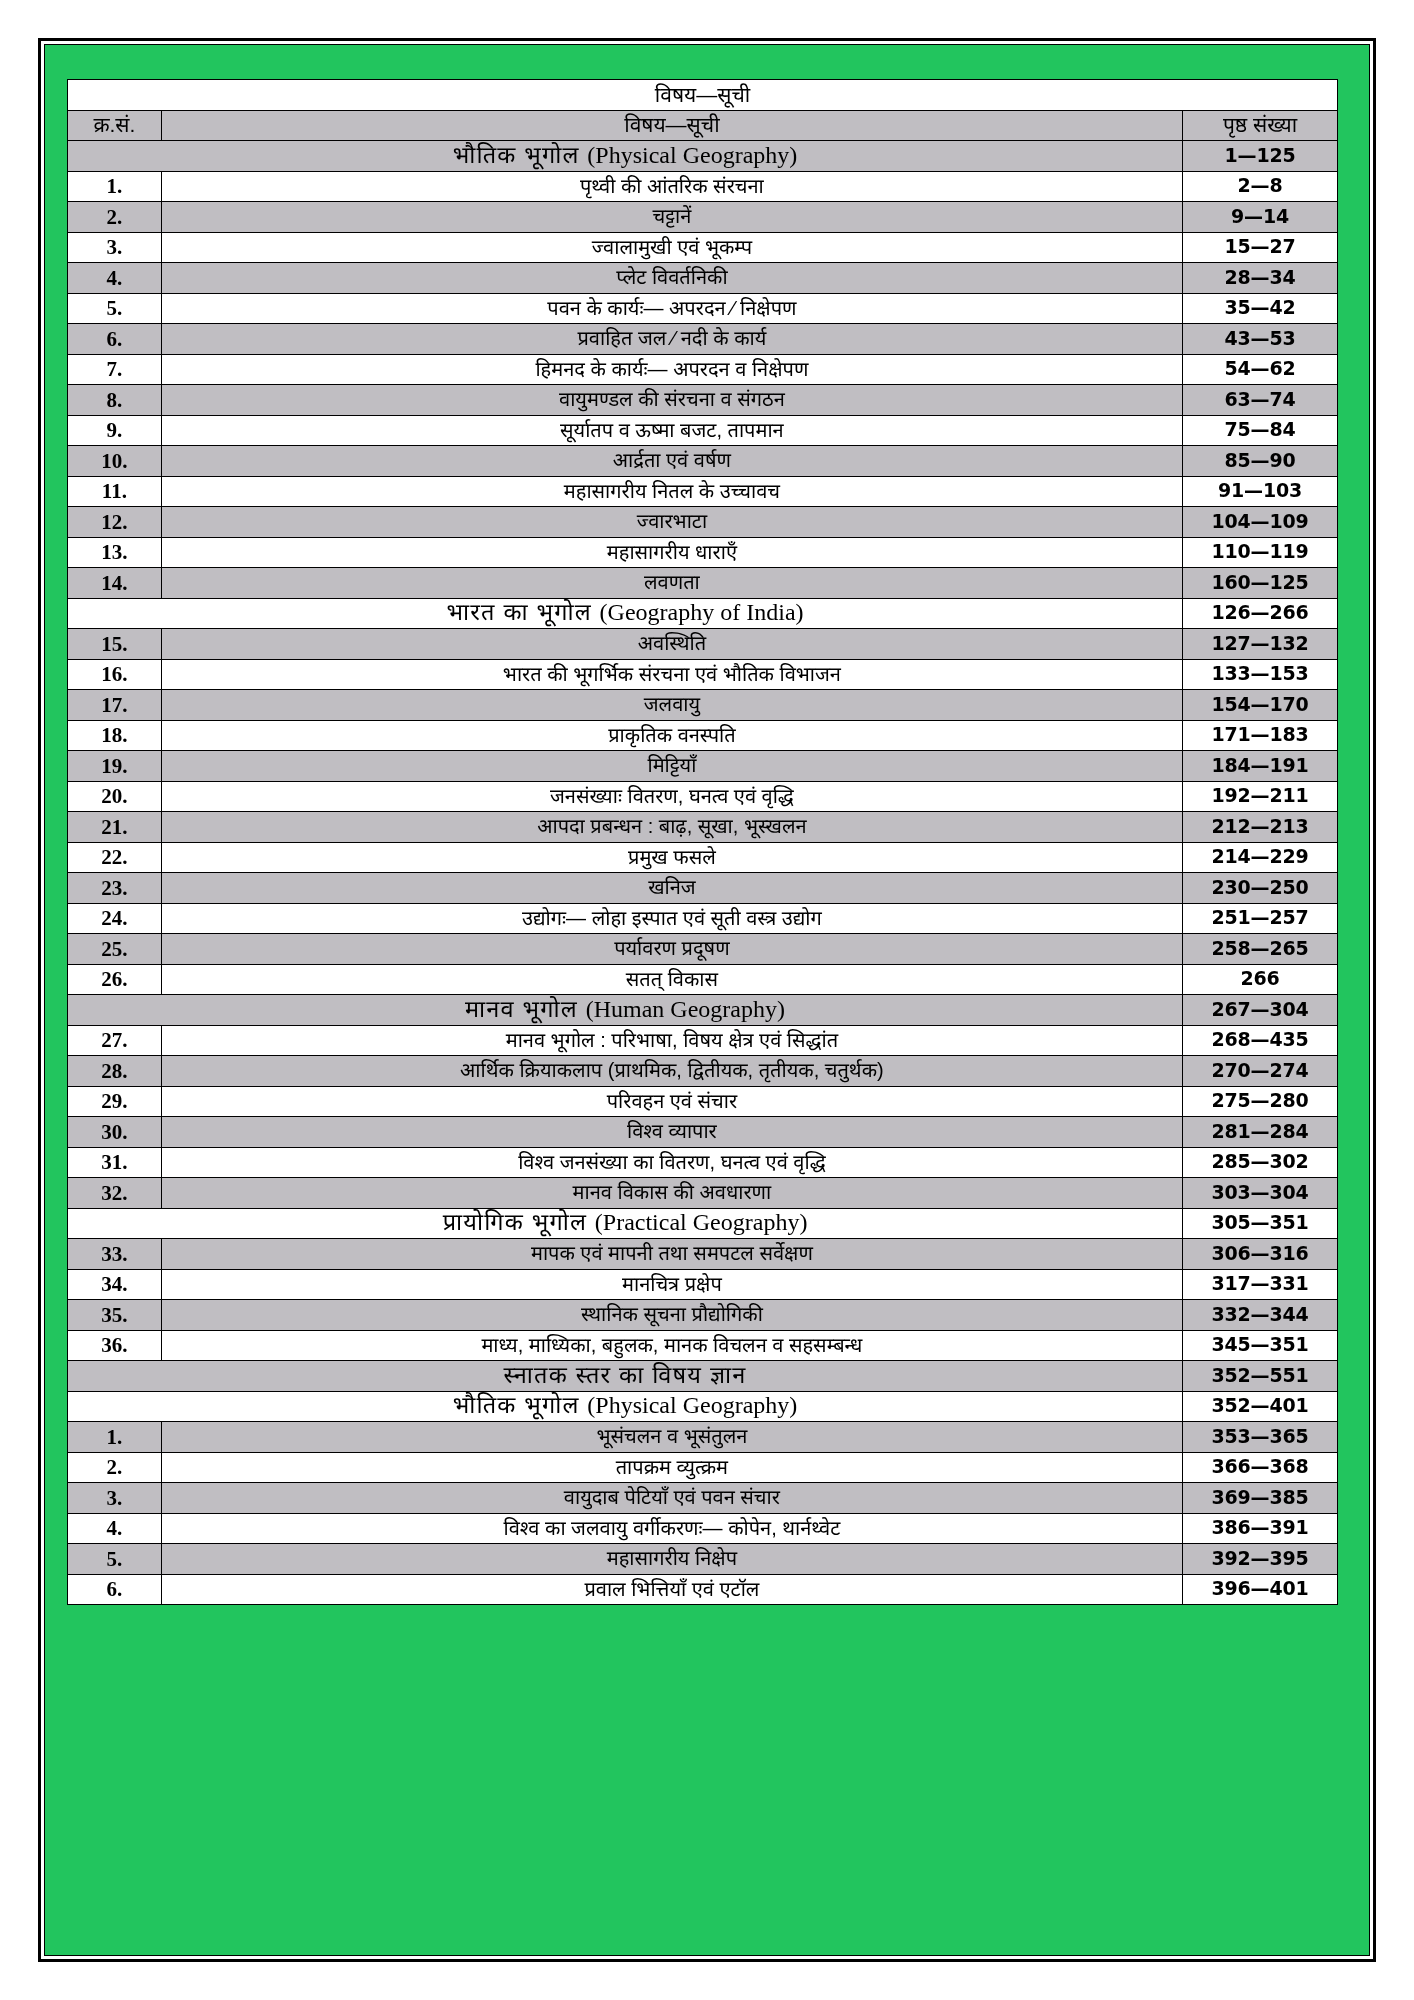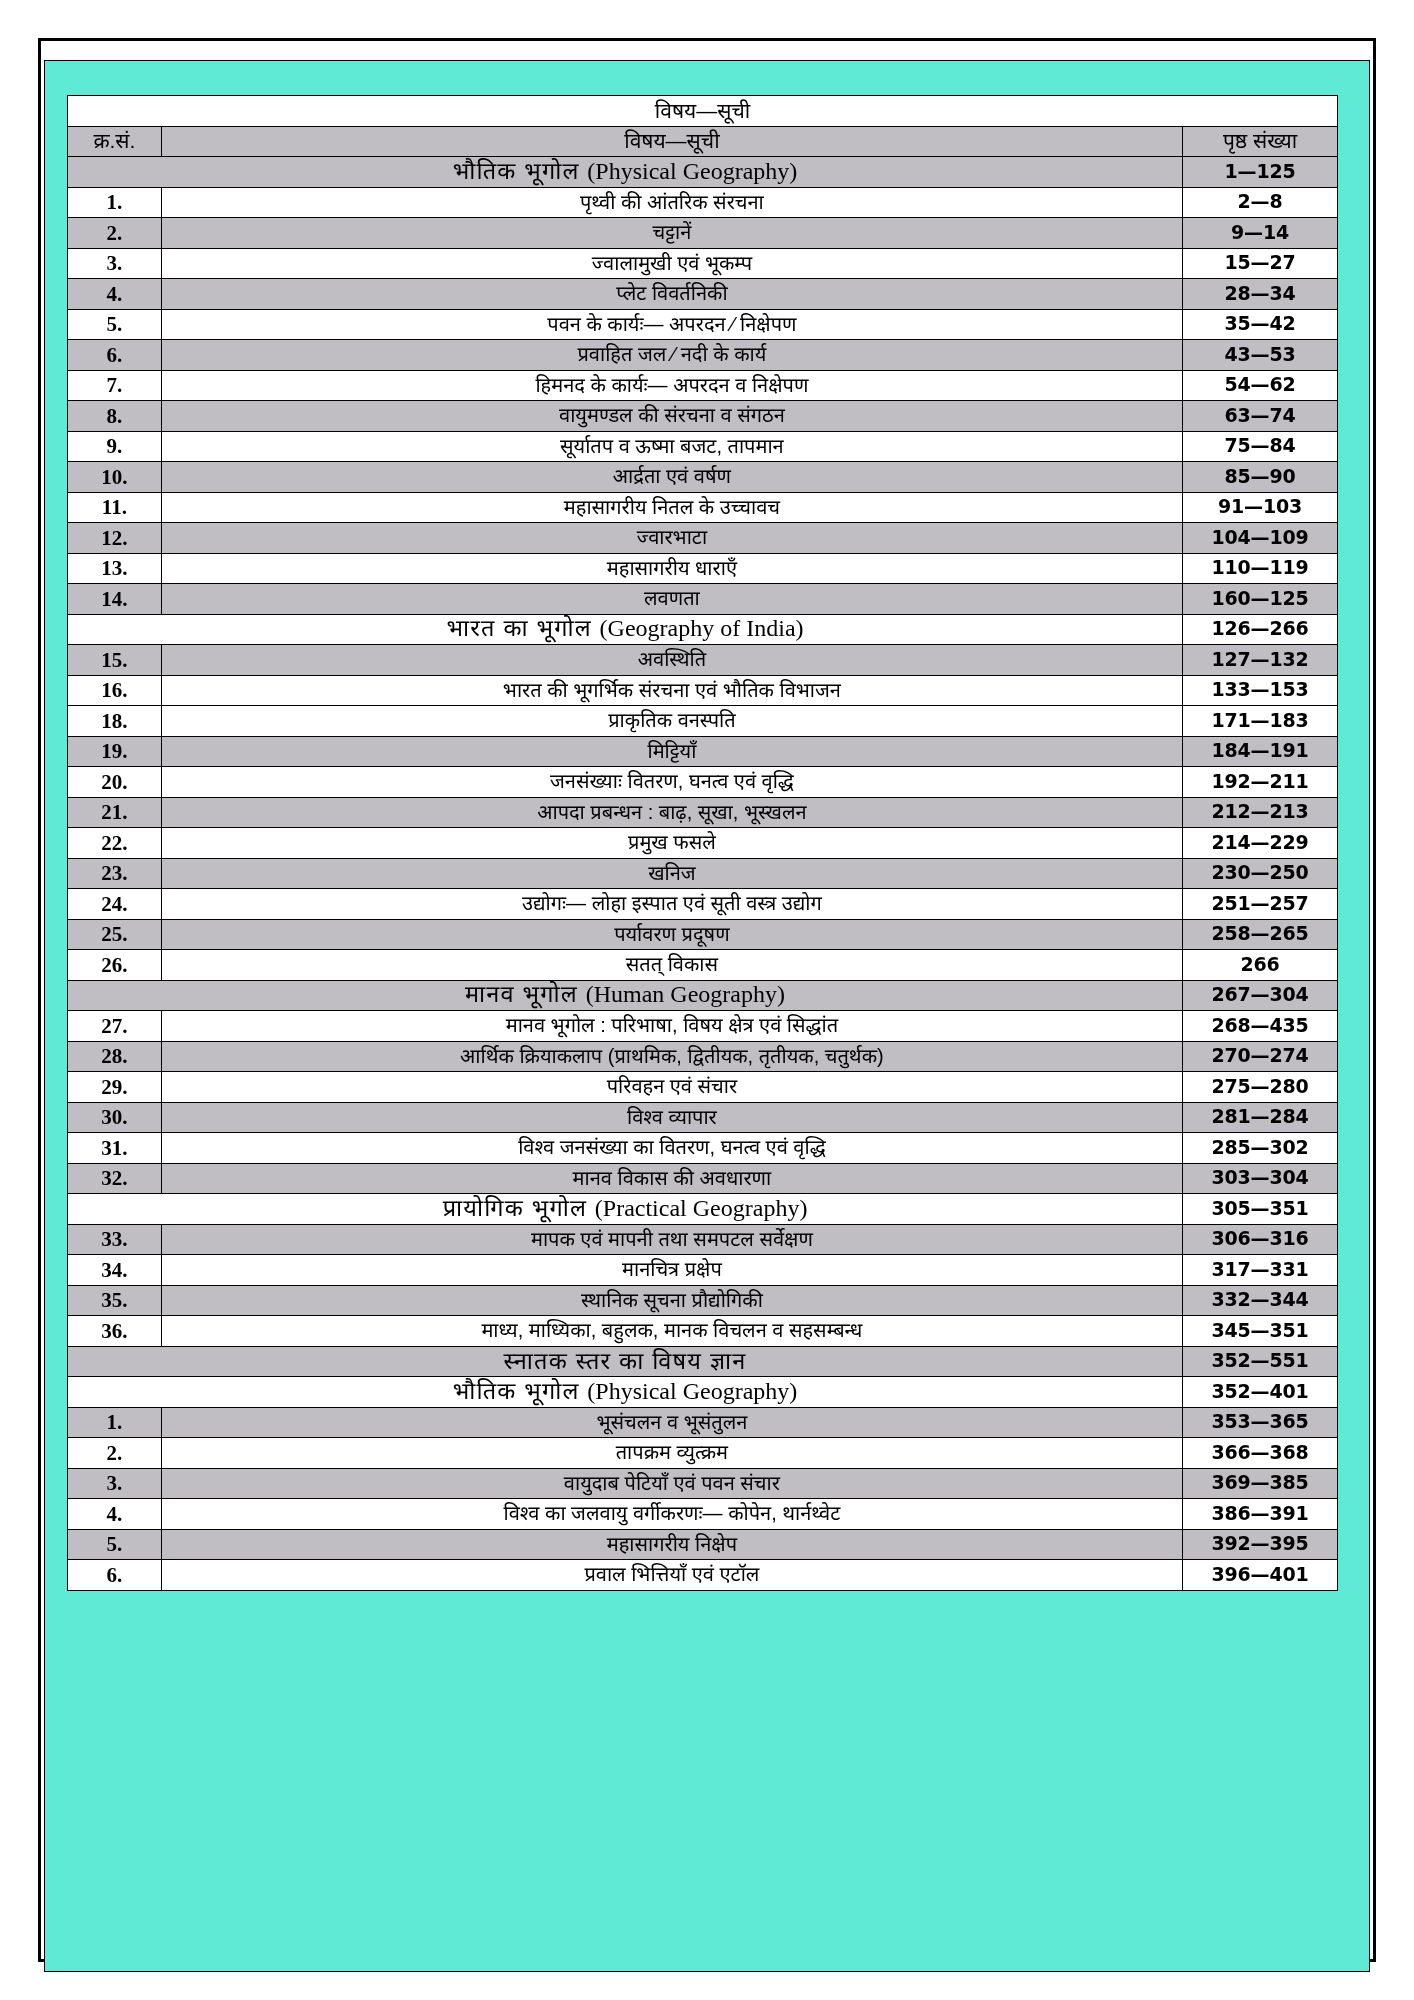--- a/index.html
+++ b/index.html
@@ -26,22 +26,21 @@
     height: 1924px;
     border: 3px solid #000;
     padding: 3px;
     background: #ffffff;
   }
   .page-frame-inner {
     width: 100%;
     height: 100%;
     border: 1.5px solid #000;
     padding: 34px 31px 22px 22px;
-    background: #5eead4;
-    margin-top: 16px;
+    background: #22c55e;
   }
 
   
   table.toc {
     width: 100%;
     border-collapse: collapse;
     table-layout: fixed;
     font-size: 19.5px;
   }
   table.toc td {
@@ -213,20 +212,25 @@
             <td class="sn shade">15.</td>
             <td class="subj shade">अवस्थिति</td>
             <td class="pg shade">127—132</td>
           </tr>
           <tr>
             <td class="sn white">16.</td>
             <td class="subj white">भारत की भूगर्भिक संरचना एवं भौतिक विभाजन</td>
             <td class="pg white">133—153</td>
           </tr>
           <tr>
+            <td class="sn shade">17.</td>
+            <td class="subj shade">जलवायु</td>
+            <td class="pg shade">154—170</td>
+          </tr>
+          <tr>
             <td class="sn white">18.</td>
             <td class="subj white">प्राकृतिक वनस्पति</td>
             <td class="pg white">171—183</td>
           </tr>
           <tr>
             <td class="sn shade">19.</td>
             <td class="subj shade">मिट्टियाँ</td>
             <td class="pg shade">184—191</td>
           </tr>
           <tr>

